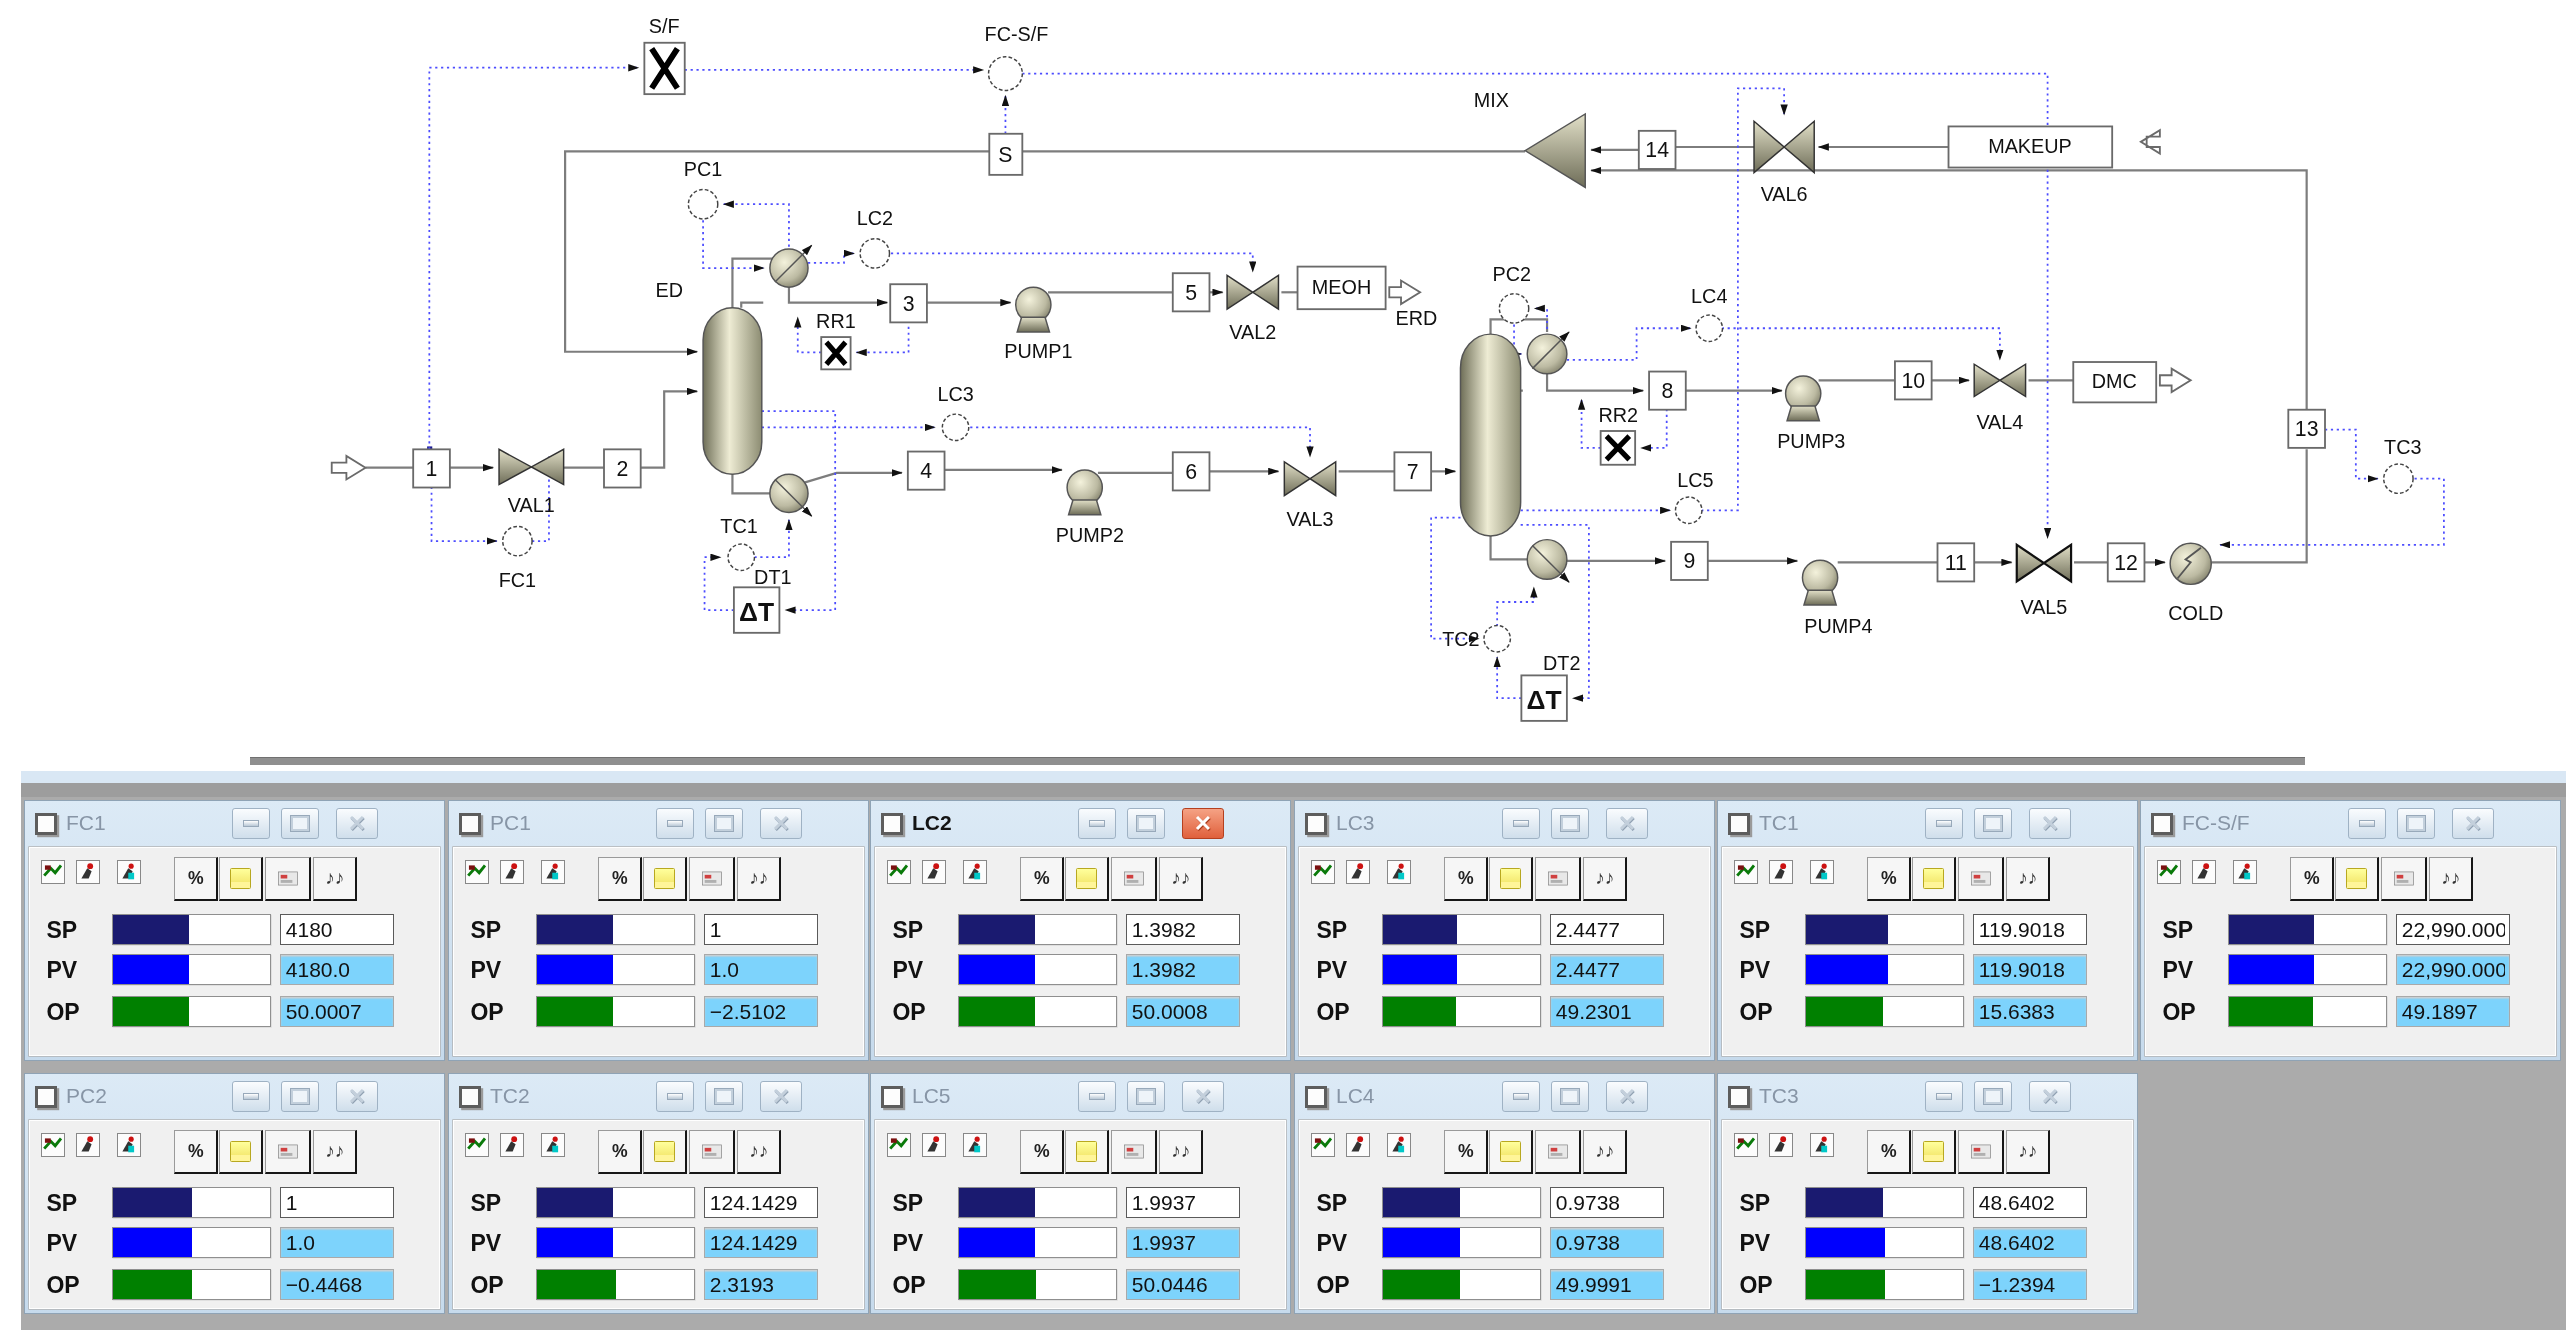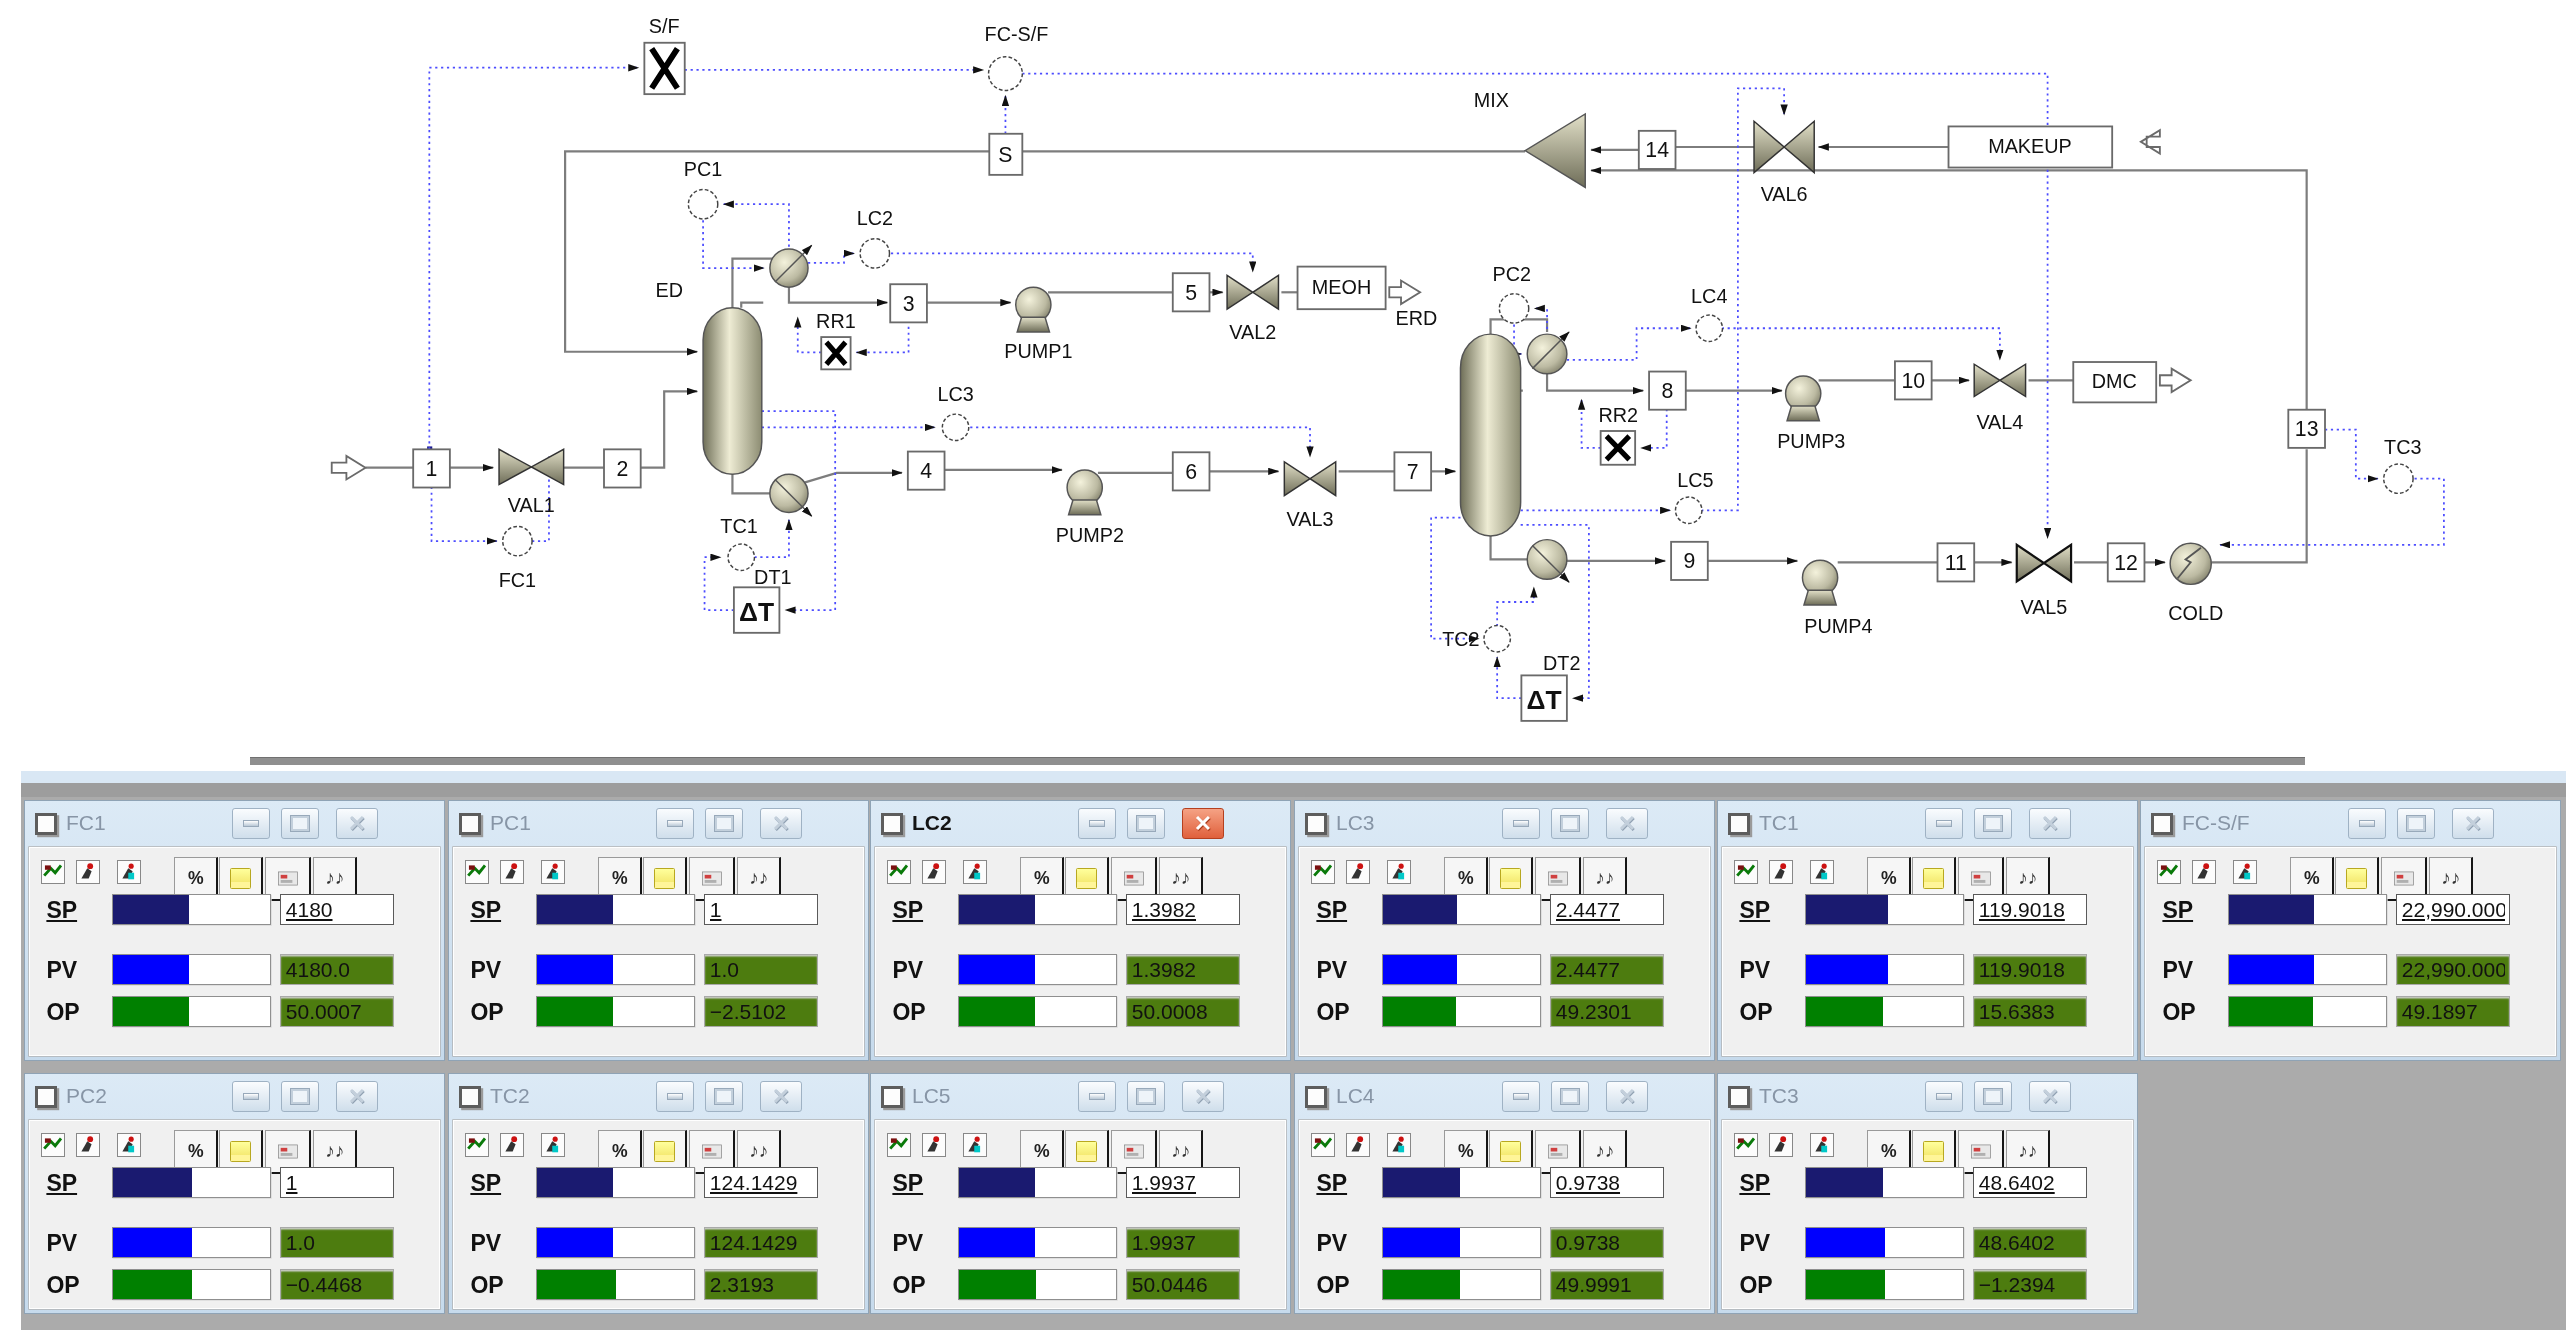--- a/index.html
+++ b/index.html
@@ -42,22 +42,22 @@
   .fp .note{width:19px;height:19px;background:linear-gradient(#ffff9c,#f0e060);border:0.7px solid #b8a820;border-radius:1.5px;box-shadow:inset 0 -5.9px 0 #fff599;}
   .fp .musical{font-size:19px;color:#333;}
   .fp .rowlab{position:absolute;left:16px;width:51px;font-size:23px;font-weight:bold;color:#111;}
   .fp .bar{position:absolute;left:82px;width:157px;height:29px;background:#fff;border:0.7px solid #8f8f8f;box-shadow:0.7px 0.7px 0 #d8d8d8;}
   .fp .fill{height:100%;}
   .fp .f-sp{background:#1a1a70;}
   .fp .f-pv{background:#0000fe;}
   .fp .f-op{background:#008000;}
   .fp .val{position:absolute;left:250px;width:103px;height:29px;font-family:"Liberation Sans",sans-serif;font-size:21px;color:#111;padding:0 4.4px;box-sizing:content-box;}
   .fp input.val{border:0.7px solid #5a5a5a;background:#fff;}
-  .fp input.val[readonly]{border:0.7px solid #a9a9a9;background:#4d7c0f;box-shadow:inset 0 1.5px 1.5px #d0d0d0;}
-  .fp .r-sp{top:46px;text-decoration:underline;}.fp .r-pv{top:106px;}.fp .r-op{top:148px;}
+  .fp input.val[readonly]{border:0.7px solid #a9a9a9;background:#7dd3fc;box-shadow:inset 0 1.5px 1.5px #d0d0d0;}
+  .fp .r-sp{top:66px;}.fp .r-pv{top:106px;}.fp .r-op{top:148px;}
   .fp .rowlab.r-sp,.fp .rowlab.r-pv,.fp .rowlab.r-op{margin-top:2.9px;}
 </style>
 </head>
 <body>
 
 <div id="stage">
 
 <svg id="flowsheet" width="2576" height="771" viewBox="0 0 3510 1050">
   <defs>
     <linearGradient id="gcol" x1="0" y1="0" x2="1" y2="0">

